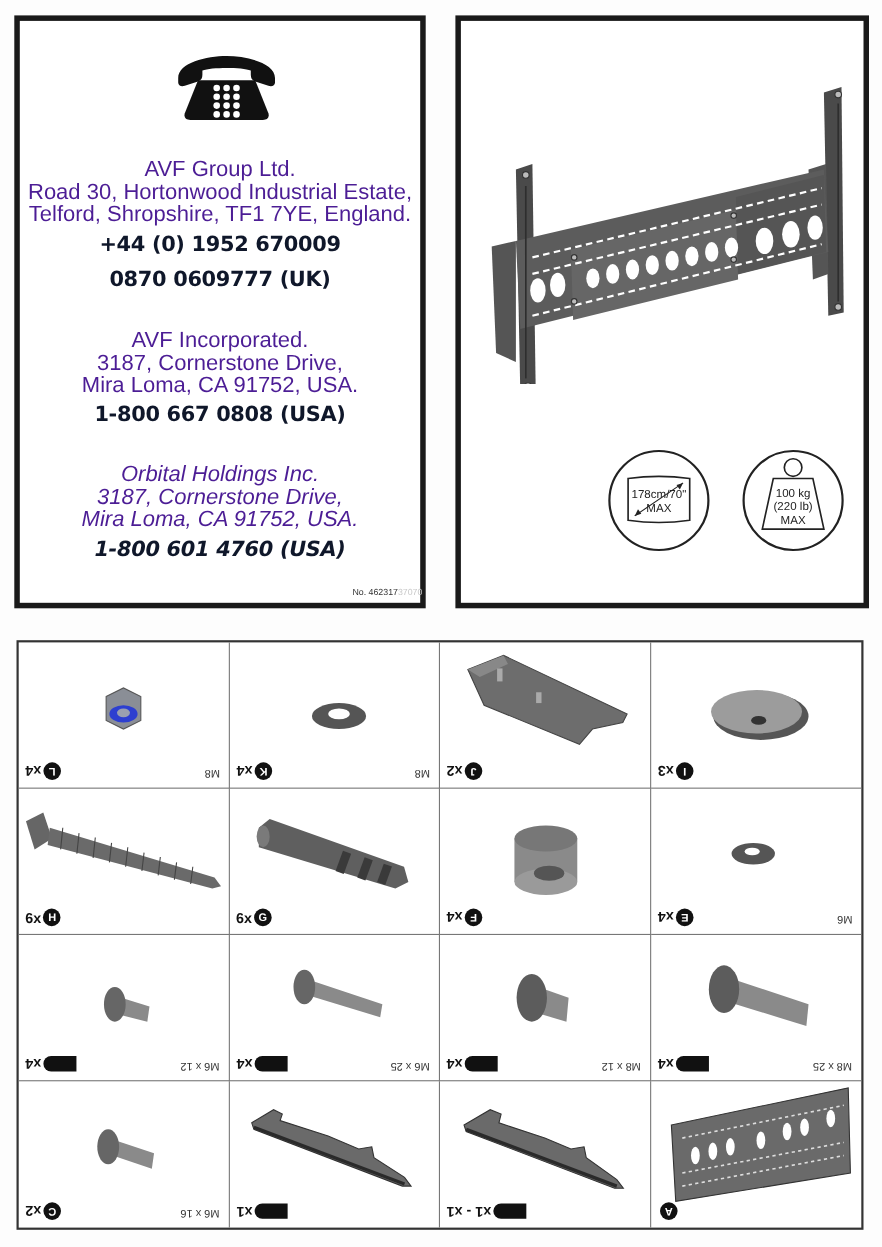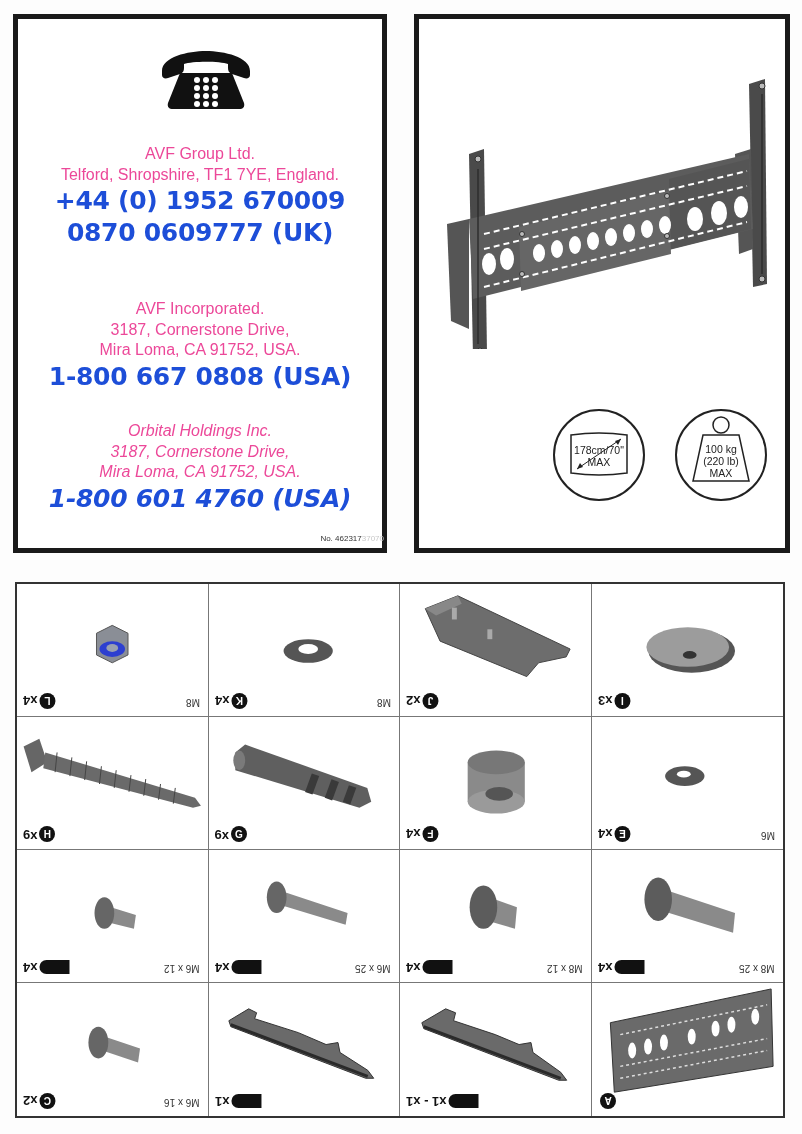--- a/index.html
+++ b/index.html
@@ -6,22 +6,22 @@
   html, body { width: 802px; height: 1134px; background: #fdfdfd; overflow: hidden; }
   body { position: relative; font-family: "Liberation Sans", "DejaVu Sans", sans-serif; color: #1a1a1a; }
 
   .card { position: absolute; background: #fff; border: 5px solid #1a1a1a; }
   #contact-card { left: 13px; top: 14px; width: 374px; height: 539px; }
   #product-card { left: 414px; top: 14px; width: 376px; height: 539px; }
 
   .phone-icon { position: absolute; left: 140px; top: 30px; width: 96px; height: 62px; }
 
   .contact-block { position: absolute; left: 0; width: 100%; text-align: center; }
-  .contact-block .line { font-size: 16px; line-height: 20.5px; color: #ec4899; }
-  .contact-block .phone { font-family: "DejaVu Sans", sans-serif; font-weight: bold; font-size: 25px; line-height: 32px; letter-spacing: -0.3px; color: #1d4ed8; }
+  .contact-block .line { font-size: 20px; line-height: 20.5px; color: #4c1d95; }
+  .contact-block .phone { font-family: "DejaVu Sans", sans-serif; font-weight: bold; font-size: 19px; line-height: 32px; letter-spacing: -0.3px; color: #0f172a; }
 
   #block-uk { top: 125px; }
   #block-avf-inc { top: 280px; }
   #block-orbital { top: 402px; font-style: italic; }
 
   .ref-no { position: absolute; right: -2px; bottom: 5px; font-size: 8px; color: #333; }
   .ref-no .faded { color: #c8c8c8; }
 
   .mount-illustration { position: absolute; left: 10px; top: 40px; width: 355px; height: 290px; }
 
@@ -64,20 +64,21 @@
         <circle cx="48" cy="47" r="3"></circle>
         <circle cx="57" cy="47" r="3"></circle>
       <circle cx="39" cy="55" r="3"></circle>
         <circle cx="48" cy="55" r="3"></circle>
         <circle cx="57" cy="55" r="3"></circle>
     </g>
   </svg>
 
   <div id="block-uk" class="contact-block">
     <div class="line">AVF Group Ltd.</div>
+    <div class="line">Road 30, Hortonwood Industrial Estate,</div>
     <div class="line">Telford, Shropshire, TF1 7YE, England.</div>
     <div class="phone">+44 (0) 1952 670009</div>
     <div class="phone">0870 0609777 (UK)</div>
   </div>
 
   <div id="block-avf-inc" class="contact-block">
     <div class="line">AVF Incorporated.</div>
     <div class="line">3187, Cornerstone Drive,</div>
     <div class="line">Mira Loma, CA 91752, USA.</div>
     <div class="phone">1-800 667 0808 (USA)</div>

